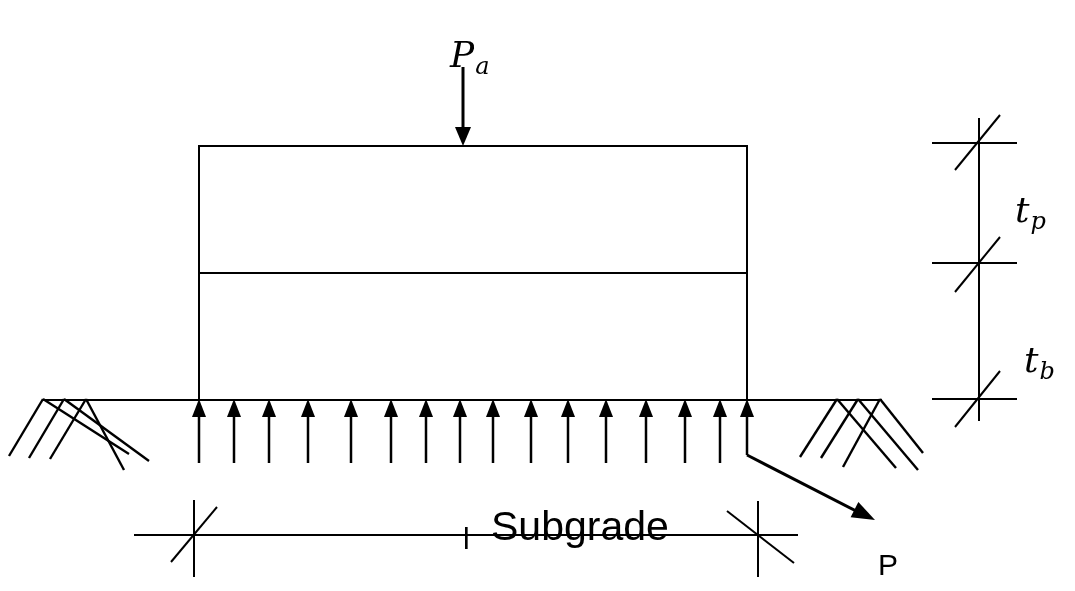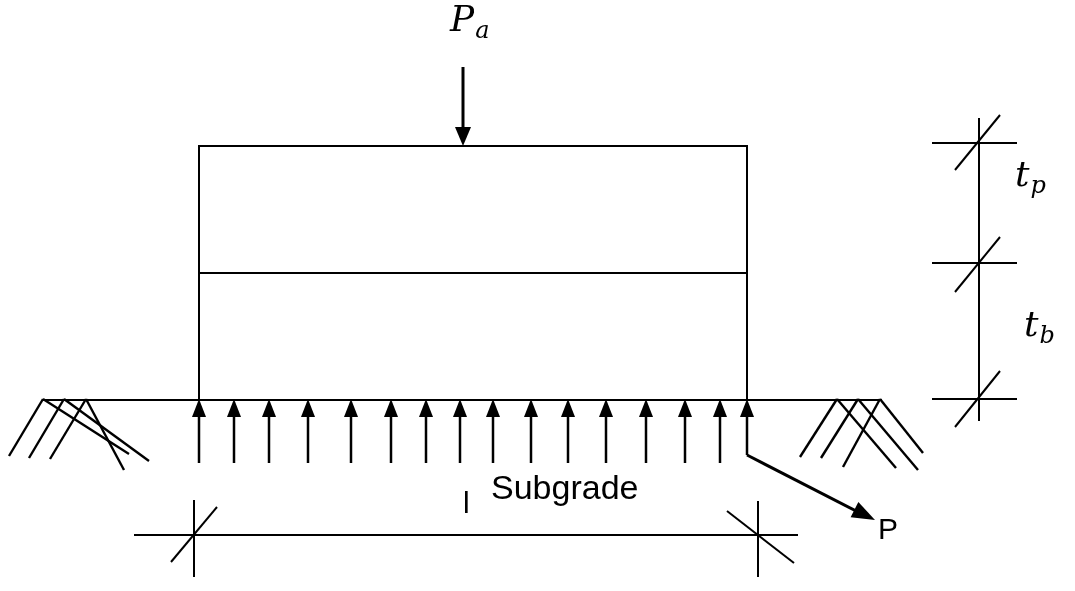--- a/index.html
+++ b/index.html
@@ -13,33 +13,34 @@
     position: relative;
     width: 1075px; height: 591px;
     color: var(--line, #000000);
   }
   .stage svg { position: absolute; left: 0; top: 0; }
   .lbl {
     position: absolute;
     color: var(--line, #000000);
     white-space: nowrap;
     line-height: 1;
+    margin-top: 36px;
   }
   .serif-math {
     font-family: "DejaVu Serif", serif;
     font-style: italic;
     font-size: 36px;
   }
   .serif-math .sub {
     font-size: 24px;
     vertical-align: -7px;
     margin-left: 1px;
   }
   .sans-lbl { font-size: 30px; }
-  .subgrade-lbl { font-size: 34px; }
+  .subgrade-lbl { font-size: 41px; }
 </style>
 </head>
 <body>
 
 <div class="stage">
 
   <svg width="1075" height="591" viewBox="0 0 1075 591" fill="none" stroke="currentColor" stroke-width="2">
 
     <defs>
       <g id="reaction-arrow-shape">

